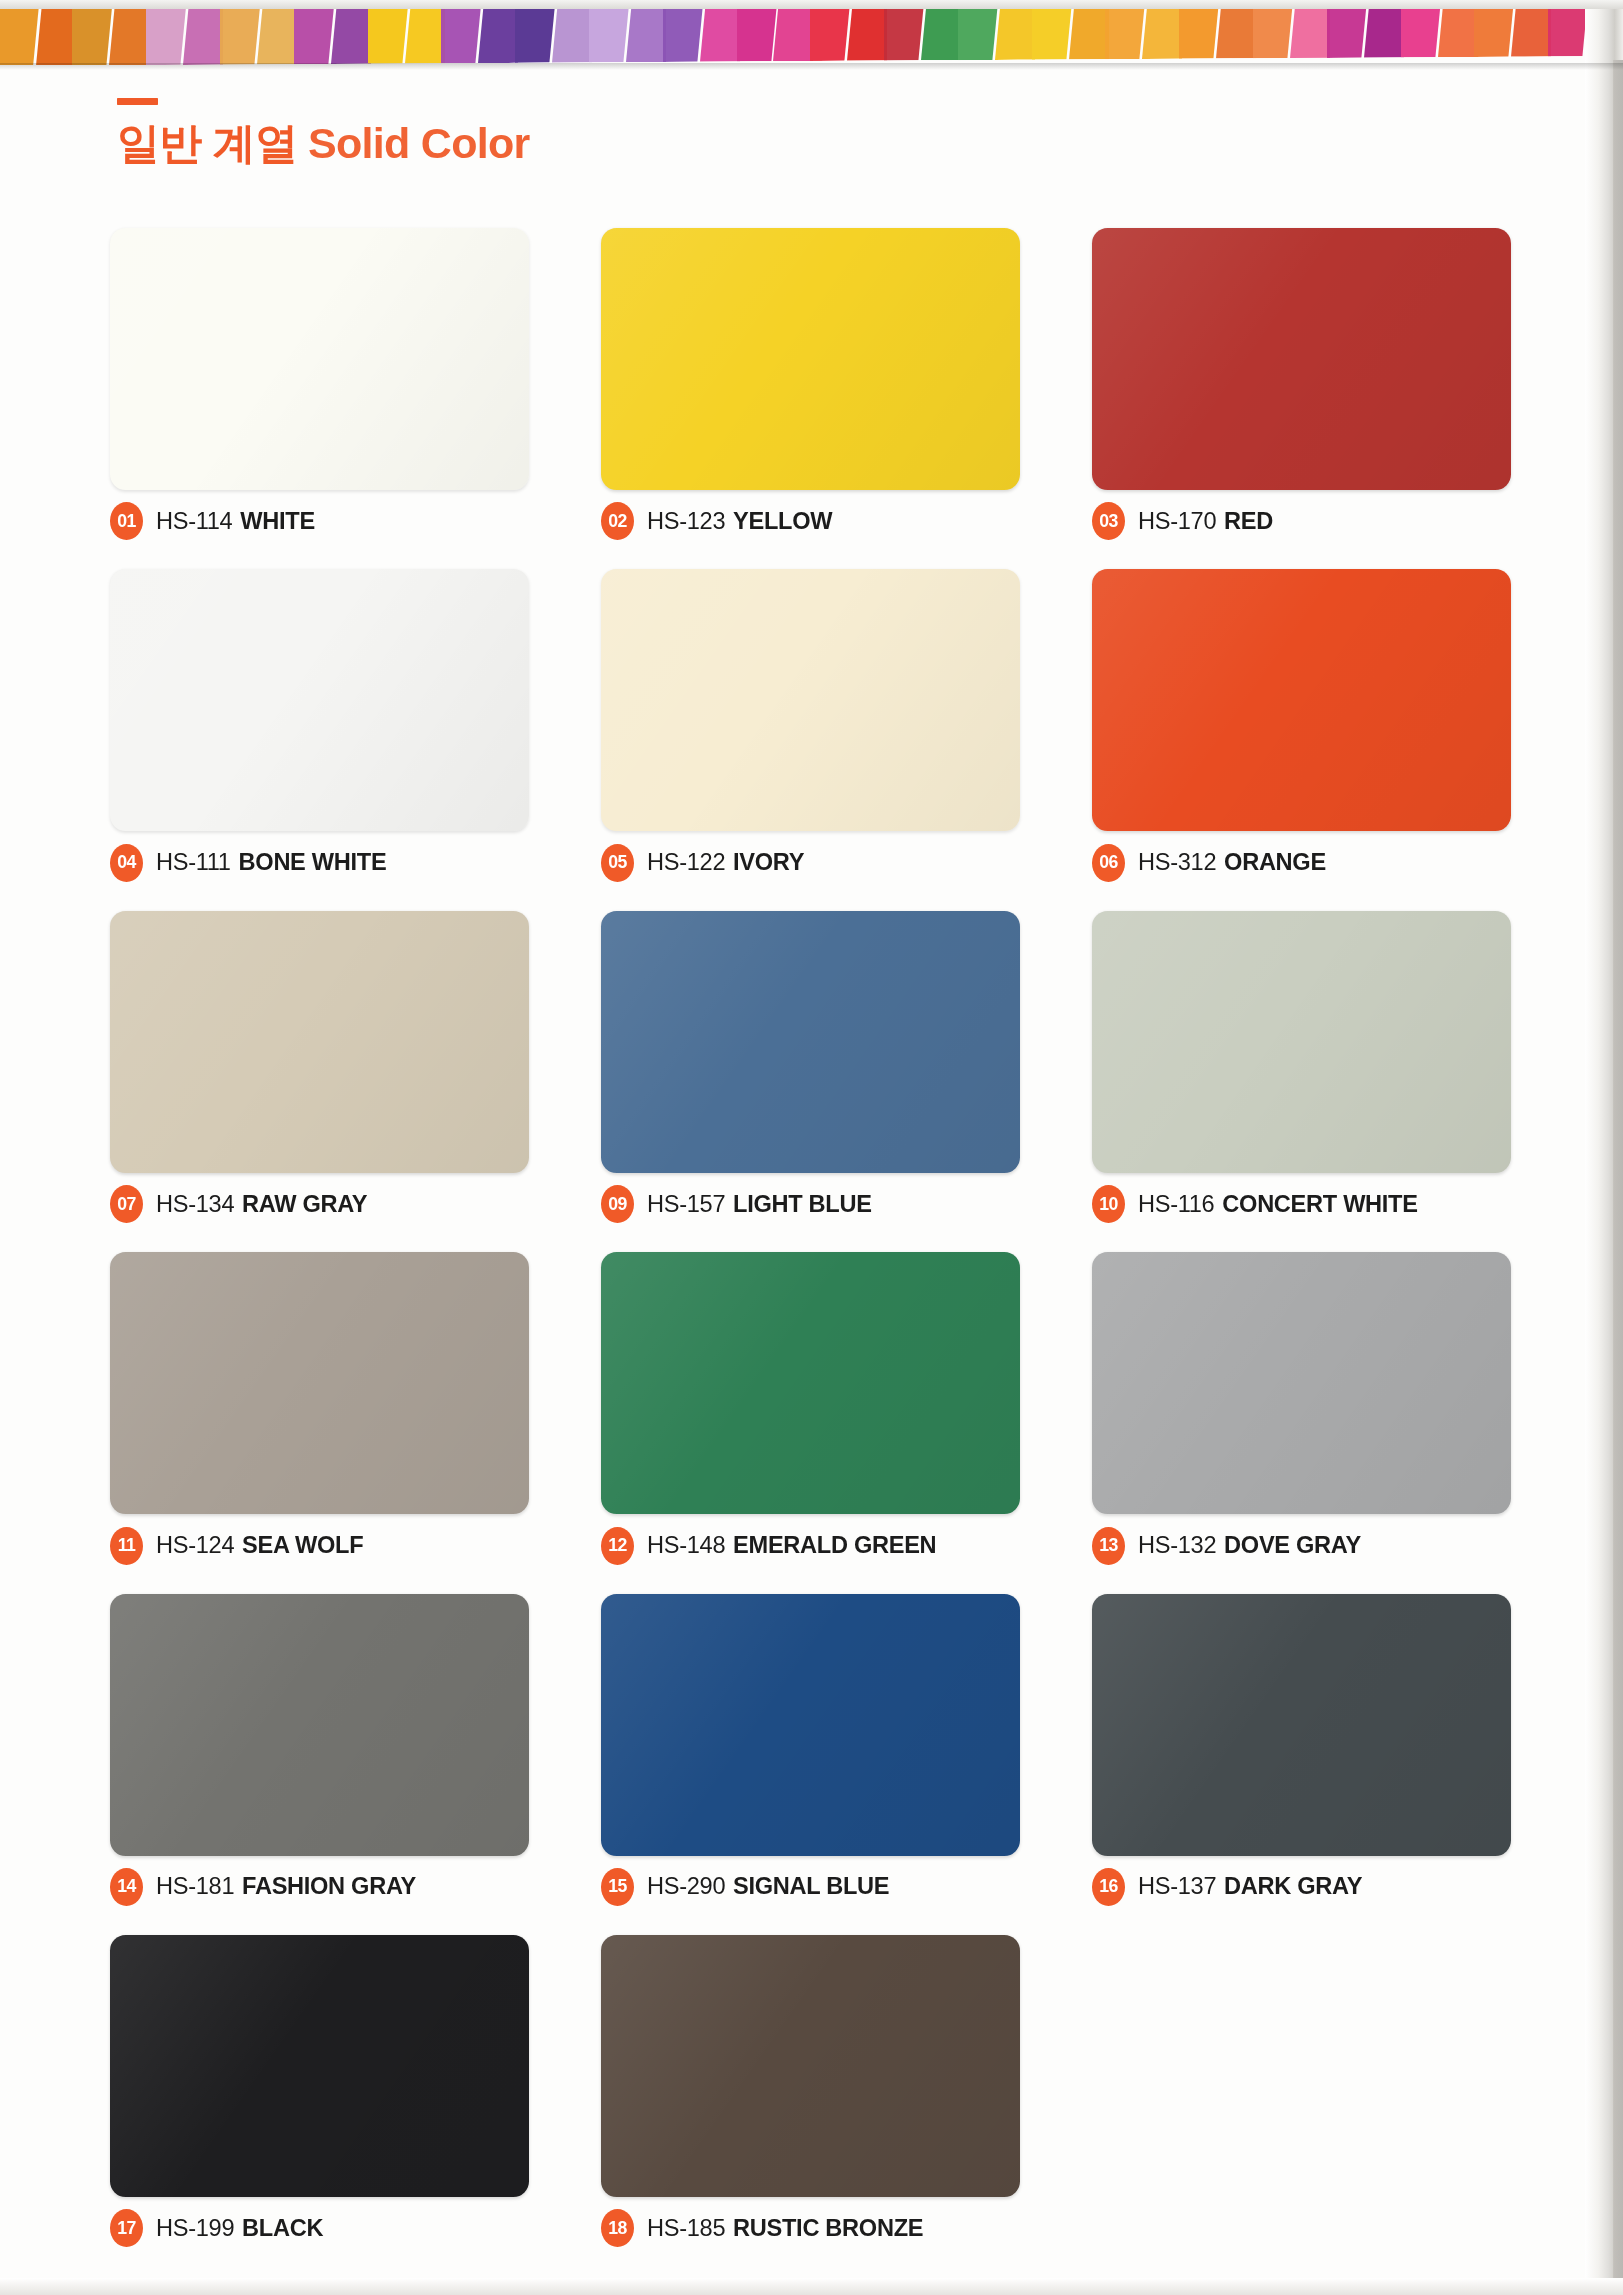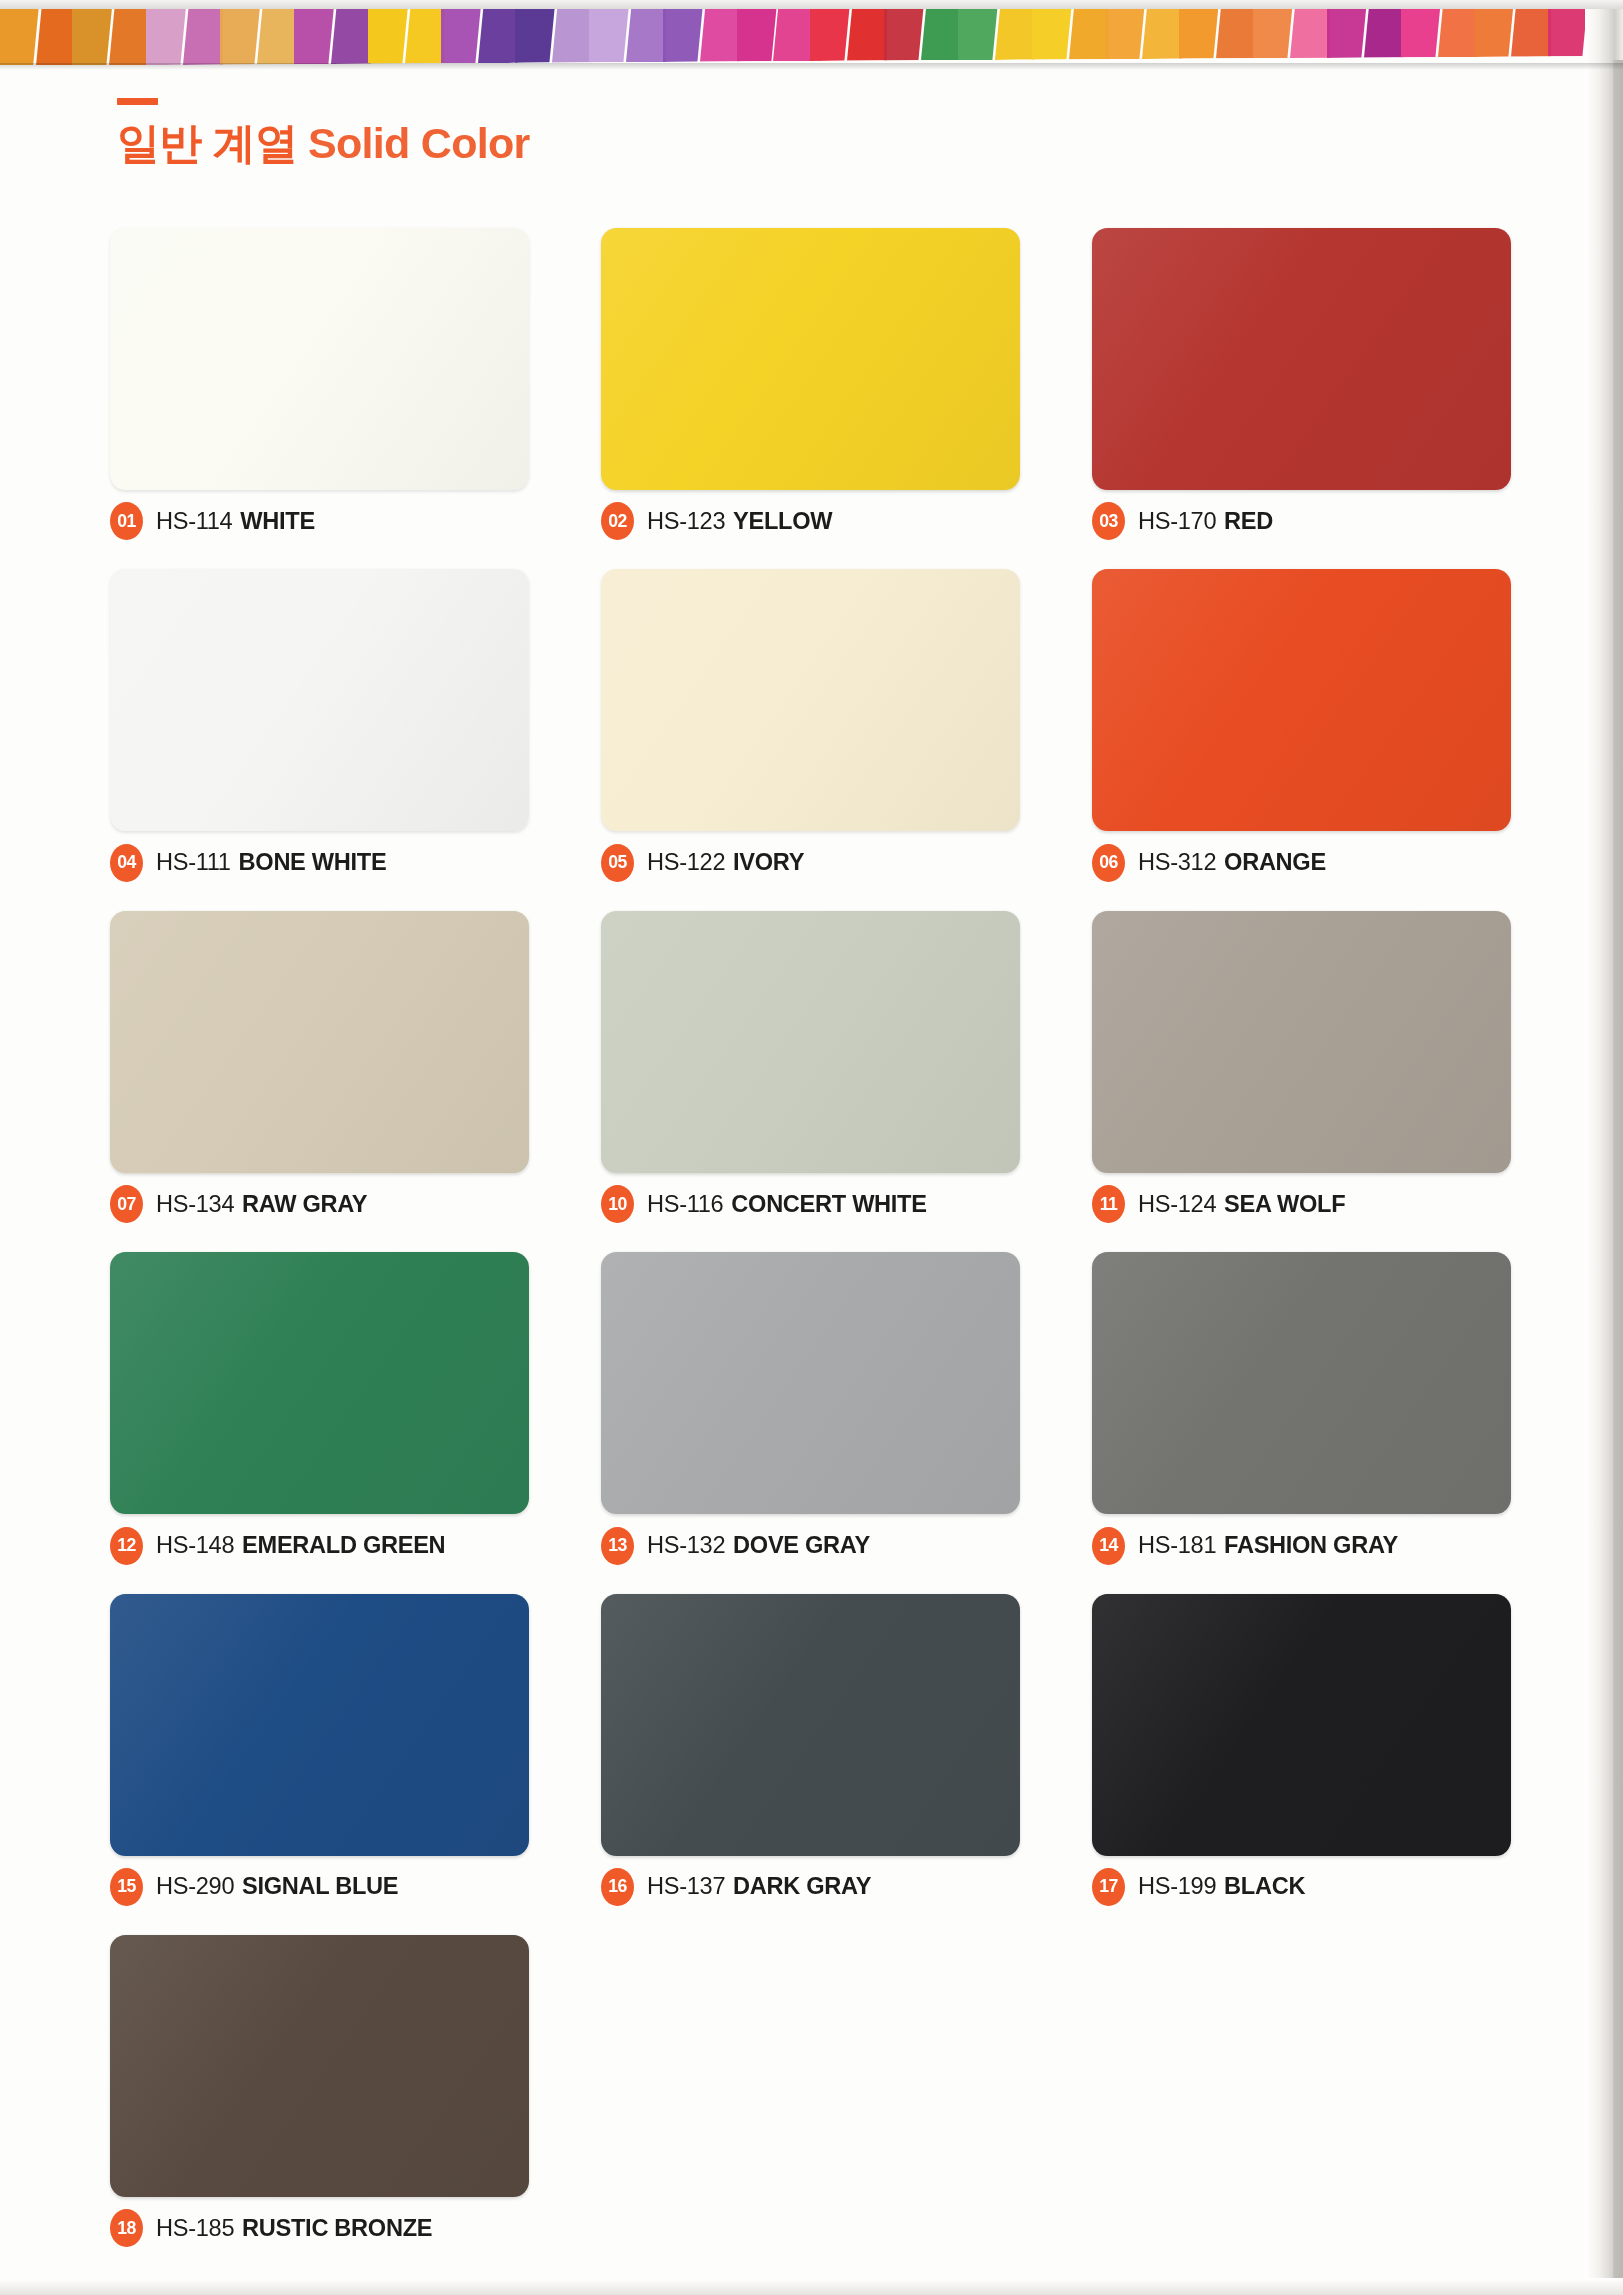--- a/index.html
+++ b/index.html
@@ -227,20 +227,27 @@
         </div>
       </div>
       <div class="cell">
         <div class="swatch" title="RAW GRAY" style="background: rgb(213, 203, 182);"></div>
         <div class="caption">
           <div class="badge">07</div>
           <div class="cap-text"><span class="cap-code">HS-134</span><span class="cap-name">RAW GRAY</span></div>
         </div>
       </div>
       <div class="cell">
+        <div class="swatch" title="LIGHT BLUE" style="background: rgb(75, 111, 150);"></div>
+        <div class="caption">
+          <div class="badge">09</div>
+          <div class="cap-text"><span class="cap-code">HS-157</span><span class="cap-name">LIGHT BLUE</span></div>
+        </div>
+      </div>
+      <div class="cell">
         <div class="swatch" title="CONCERT WHITE" style="background: rgb(201, 206, 192);"></div>
         <div class="caption">
           <div class="badge">10</div>
           <div class="cap-text"><span class="cap-code">HS-116</span><span class="cap-name">CONCERT WHITE</span></div>
         </div>
       </div>
       <div class="cell">
         <div class="swatch" title="SEA WOLF" style="background: rgb(169, 160, 150);"></div>
         <div class="caption">
           <div class="badge">11</div>

